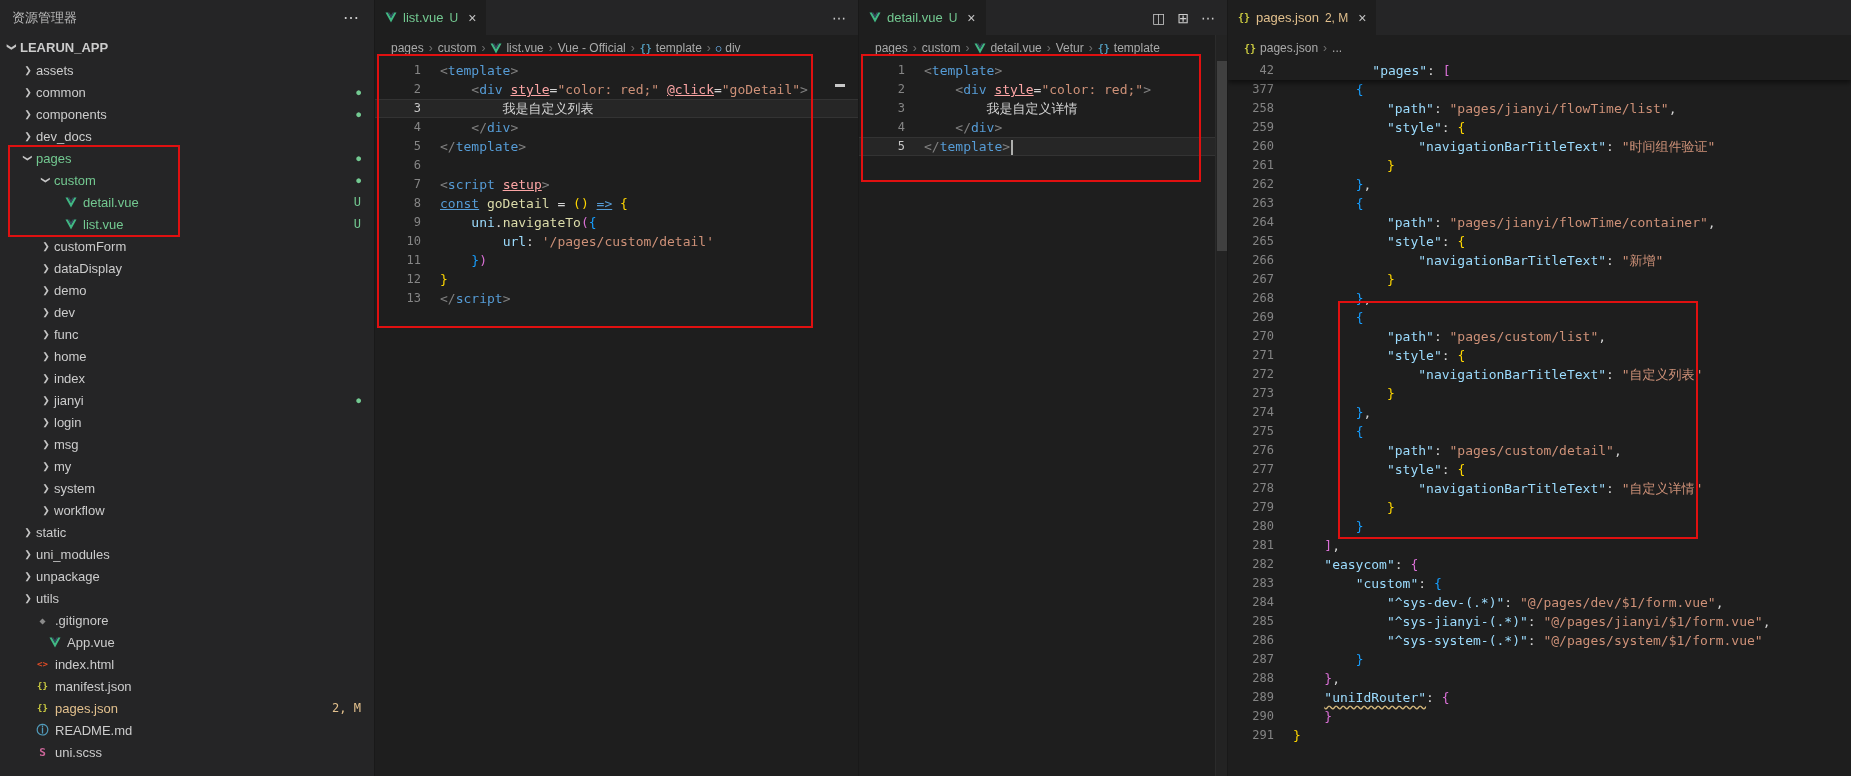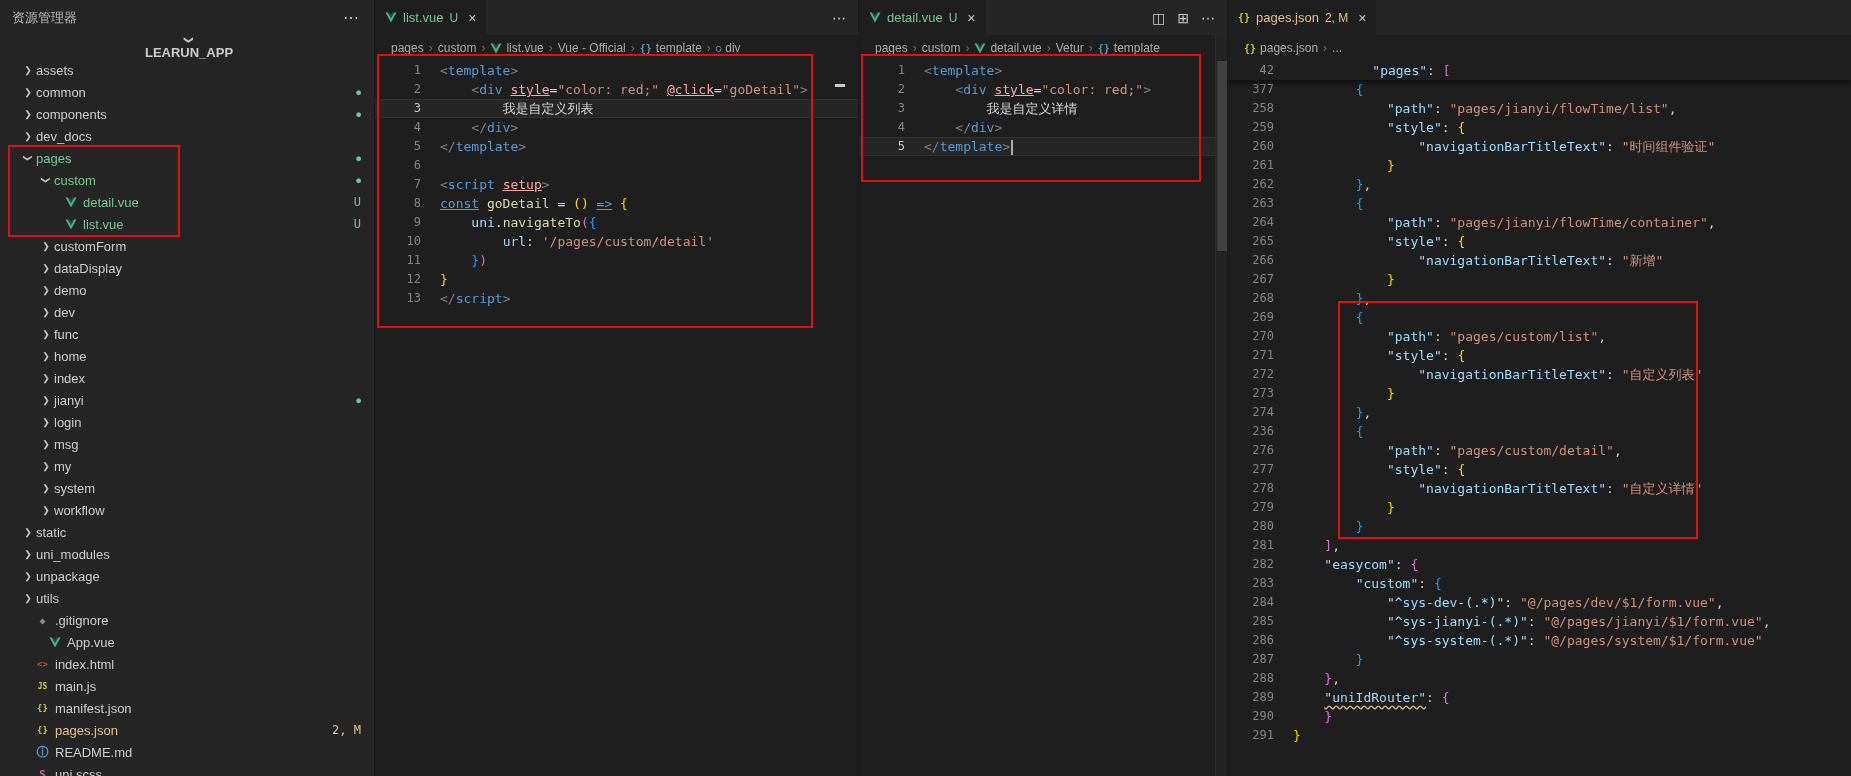--- a/index.html
+++ b/index.html
@@ -8,21 +8,21 @@
     width:1851px; height:776px; overflow:hidden;
     background:#1e1e1e; color:#cccccc;
     font-family:"Liberation Sans", sans-serif;
   }
   .app { display:flex; width:1851px; height:776px; }
 
   
   .sidebar { width:374px; flex:none; background:#252526; position:relative; overflow:hidden; }
   .sb-header { height:35px; display:flex; align-items:center; padding:0 14px 0 12px; font-size:13px; color:#bbbbbb; }
   .sb-more { margin-left:auto; color:#cccccc; font-size:16px; cursor:pointer; letter-spacing:1px; }
-  .project-row { height:24px; display:flex; align-items:center; padding-left:4px; font-size:13px; font-weight:bold; color:#cccccc; cursor:pointer;flex-direction:column; }
+  .project-row { height:24px; display:flex; align-items:center; padding-left:4px; font-size:13px; font-weight:bold; color:#cccccc; cursor:pointer; }
   .tree-row { height:22px; display:flex; align-items:center; font-size:13px; cursor:pointer; white-space:nowrap; }
   .chev { width:16px; flex:none; display:inline-flex; justify-content:center; font-size:9px; color:#c5c5c5; transition:none; }
   .chev.open { transform:rotate(90deg); }
   .ficon { width:17px; flex:none; display:inline-flex; justify-content:center; align-items:center; margin-right:4px; font-size:9px; font-weight:bold; font-family:"DejaVu Sans Mono", monospace; }
   .ficon-json { color:#cbcb41; }
   .ficon-js { color:#cbcb41; font-size:8px; }
   .ficon-html { color:#e44d26; }
   .ficon-md { color:#519aba; font-size:12px; }
   .ficon-gitignore { color:#8a8a8a; font-size:10px; }
   .ficon-scss { color:#cc6699; font-size:11px; }
@@ -224,24 +224,20 @@
             <svg width="12" height="11" viewBox="0 0 24 22">
               <path fill="#41b883" d="M1 1h4.6L12 12 18.4 1H23L12 21z"></path>
               <path fill="#35495e" d="M5.6 1h3.2L12 6.5 15.2 1h3.2L12 12z"></path>
             </svg>
           </span>
           <span class="tree-label">App.vue</span>
         </div>
         <div class="tree-row" style="padding-left: 34px;">
           <span class="ficon ficon-html">&lt;&gt;</span>
           <span class="tree-label">index.html</span>
-        </div>
-        <div class="tree-row" style="padding-left: 34px;">
-          <span class="ficon ficon-js">JS</span>
-          <span class="tree-label">main.js</span>
         </div>
         <div class="tree-row" style="padding-left: 34px;">
           <span class="ficon ficon-json">{}</span>
           <span class="tree-label">manifest.json</span>
         </div>
         <div class="tree-row" style="padding-left: 34px;">
           <span class="ficon ficon-json">{}</span>
           <span class="tree-label c-yellow">pages.json</span>
           <span class="tree-badge m">2, M</span>
         </div>
@@ -395,21 +391,21 @@
           <div class="code-line"><span class="num">265</span><span class="ltxt"><span class="tok txt">            </span><span class="tok key">"style"</span><span class="tok op">:</span><span class="tok txt"> </span><span class="tok b1">{</span></span></div>
           <div class="code-line"><span class="num">266</span><span class="ltxt"><span class="tok txt">                </span><span class="tok key">"navigationBarTitleText"</span><span class="tok op">:</span><span class="tok txt"> </span><span class="tok str">"新增"</span></span></div>
           <div class="code-line"><span class="num">267</span><span class="ltxt"><span class="tok txt">            </span><span class="tok b1">}</span></span></div>
           <div class="code-line"><span class="num">268</span><span class="ltxt"><span class="tok txt">        </span><span class="tok b3">}</span><span class="tok op">,</span></span></div>
           <div class="code-line"><span class="num">269</span><span class="ltxt"><span class="tok txt">        </span><span class="tok b3">{</span></span></div>
           <div class="code-line"><span class="num">270</span><span class="ltxt"><span class="tok txt">            </span><span class="tok key">"path"</span><span class="tok op">:</span><span class="tok txt"> </span><span class="tok str">"pages/custom/list"</span><span class="tok op">,</span></span></div>
           <div class="code-line"><span class="num">271</span><span class="ltxt"><span class="tok txt">            </span><span class="tok key">"style"</span><span class="tok op">:</span><span class="tok txt"> </span><span class="tok b1">{</span></span></div>
           <div class="code-line"><span class="num">272</span><span class="ltxt"><span class="tok txt">                </span><span class="tok key">"navigationBarTitleText"</span><span class="tok op">:</span><span class="tok txt"> </span><span class="tok str">"自定义列表"</span></span></div>
           <div class="code-line"><span class="num">273</span><span class="ltxt"><span class="tok txt">            </span><span class="tok b1">}</span></span></div>
           <div class="code-line"><span class="num">274</span><span class="ltxt"><span class="tok txt">        </span><span class="tok b3">}</span><span class="tok op">,</span></span></div>
-          <div class="code-line"><span class="num">236</span><span class="ltxt"><span class="tok txt">        </span><span class="tok b3">{</span></span></div>
+          <div class="code-line"><span class="num">275</span><span class="ltxt"><span class="tok txt">        </span><span class="tok b3">{</span></span></div>
           <div class="code-line"><span class="num">276</span><span class="ltxt"><span class="tok txt">            </span><span class="tok key">"path"</span><span class="tok op">:</span><span class="tok txt"> </span><span class="tok str">"pages/custom/detail"</span><span class="tok op">,</span></span></div>
           <div class="code-line"><span class="num">277</span><span class="ltxt"><span class="tok txt">            </span><span class="tok key">"style"</span><span class="tok op">:</span><span class="tok txt"> </span><span class="tok b1">{</span></span></div>
           <div class="code-line"><span class="num">278</span><span class="ltxt"><span class="tok txt">                </span><span class="tok key">"navigationBarTitleText"</span><span class="tok op">:</span><span class="tok txt"> </span><span class="tok str">"自定义详情"</span></span></div>
           <div class="code-line"><span class="num">279</span><span class="ltxt"><span class="tok txt">            </span><span class="tok b1">}</span></span></div>
           <div class="code-line"><span class="num">280</span><span class="ltxt"><span class="tok txt">        </span><span class="tok b3">}</span></span></div>
           <div class="code-line"><span class="num">281</span><span class="ltxt"><span class="tok txt">    </span><span class="tok b2">]</span><span class="tok op">,</span></span></div>
           <div class="code-line"><span class="num">282</span><span class="ltxt"><span class="tok txt">    </span><span class="tok key">"easycom"</span><span class="tok op">:</span><span class="tok txt"> </span><span class="tok b2">{</span></span></div>
           <div class="code-line"><span class="num">283</span><span class="ltxt"><span class="tok txt">        </span><span class="tok key">"custom"</span><span class="tok op">:</span><span class="tok txt"> </span><span class="tok b3">{</span></span></div>
           <div class="code-line"><span class="num">284</span><span class="ltxt"><span class="tok txt">            </span><span class="tok key">"^sys-dev-(.*)"</span><span class="tok op">:</span><span class="tok txt"> </span><span class="tok str">"@/pages/dev/$1/form.vue"</span><span class="tok op">,</span></span></div>
           <div class="code-line"><span class="num">285</span><span class="ltxt"><span class="tok txt">            </span><span class="tok key">"^sys-jianyi-(.*)"</span><span class="tok op">:</span><span class="tok txt"> </span><span class="tok str">"@/pages/jianyi/$1/form.vue"</span><span class="tok op">,</span></span></div>

